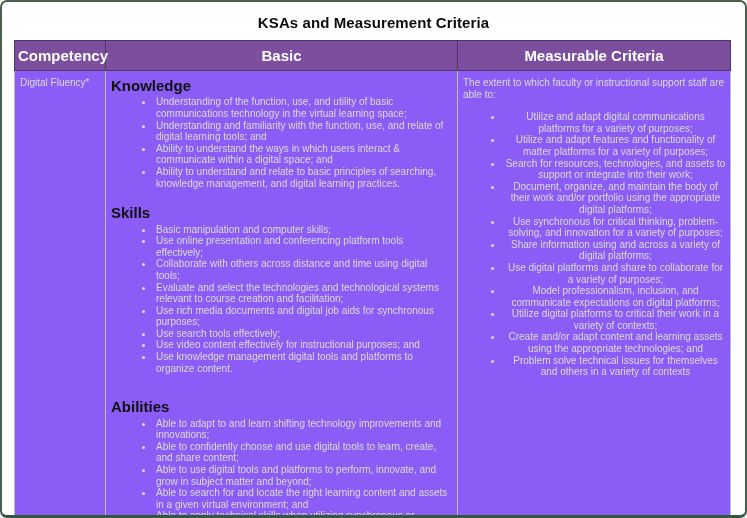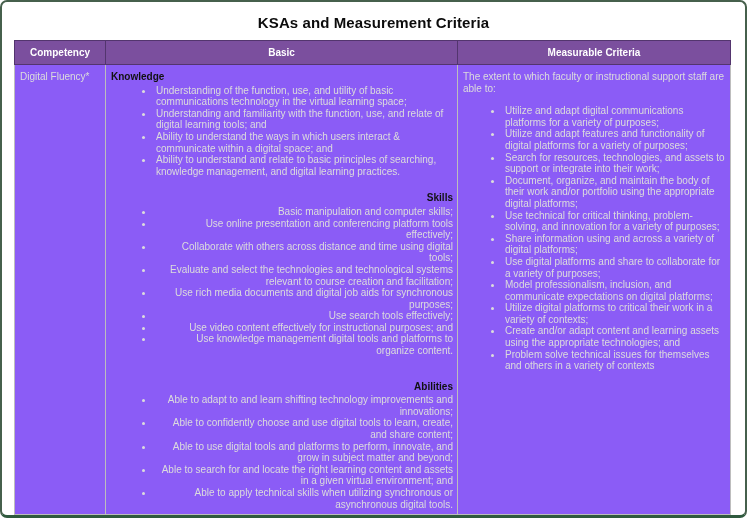--- a/index.html
+++ b/index.html
@@ -41,57 +41,57 @@
     table-layout:fixed;
     margin-left:12px;
     width:716px;
   }
   col.c1{width:91px;}
   col.c2{width:352px;}
   col.c3{width:273px;}
   .ksa-table th{
     background:var(--header-bg);
     color:var(--header-text);
-    font-size:10px;
+    font-size:15px;
     font-weight:bold;
     padding:6px 3px;
     border:1px solid var(--header-border);
     text-align:center;
   }
   .ksa-table td{
     border:1px solid var(--grid-border);
     vertical-align:top;
     font-size:10px;
     line-height:1.16;
     height:420px;
     padding:6px 4px 4px 5px;
     box-sizing:border-box;
     background:#8b5cf6;
   }
   .competency-cell{color:var(--faded);}
   .section .heading{
     font-weight:bold;
     color:var(--heading-text);
-    font-size:10px;
+    font-size:15px;
   }
-  .section + .section{margin-top:15px;text-align:right;}
+  .section + .section{margin-top:15px;}
   .section:nth-of-type(3){margin-top:24px;}
   ul.bullets{
     margin:2px 0 0 0;
     padding-left:43px;
     color:var(--faded);
     list-style:disc;
   }
   ul.bullets li{margin:0;padding-left:2px;}
   ul.bullets li::marker{color:var(--faded);font-size:9px;}
   .criteria-cell .intro{
     margin:0 0 11px 0;
     color:var(--faded);
   }
-  .criteria-cell ul.bullets{padding-left:40px;}
+  .criteria-cell ul.bullets{padding-left:40px;text-align:center;}
 </style>
 </head>
 <body>
 
 <div class="frame">
   <h1 class="page-title">KSAs and Measurement Criteria</h1>
 
   <table class="ksa-table">
     <colgroup>
         <col class="c1">
@@ -141,24 +141,24 @@
                 <li>Able to use digital tools and platforms to perform, innovate, and grow in subject matter and beyond;</li>
                 <li>Able to search for and locate the right learning content and assets in a given virtual environment; and</li>
                 <li>Able to apply technical skills when utilizing synchronous or asynchronous digital tools.</li>
               </ul>
             </div>
           </td>
         <td class="criteria-cell">
           <p class="intro">The extent to which faculty or instructional support staff are able to:</p>
           <ul class="bullets" id="criteria-list">
               <li>Utilize and adapt digital communications platforms for a variety of purposes;</li>
-              <li>Utilize and adapt features and functionality of digital platforms for a variety of purposes;</li>
+              <li>Utilize and adapt features and functionality of matter platforms for a variety of purposes;</li>
               <li>Search for resources, technologies, and assets to support or integrate into their work;</li>
               <li>Document, organize, and maintain the body of their work and/or portfolio using the appropriate digital platforms;</li>
-              <li>Use technical for critical thinking, problem-solving, and innovation for a variety of purposes;</li>
+              <li>Use synchronous for critical thinking, problem-solving, and innovation for a variety of purposes;</li>
               <li>Share information using and across a variety of digital platforms;</li>
               <li>Use digital platforms and share to collaborate for a variety of purposes;</li>
               <li>Model professionalism, inclusion, and communicate expectations on digital platforms;</li>
               <li>Utilize digital platforms to critical their work in a variety of contexts;</li>
               <li>Create and/or adapt content and learning assets using the appropriate technologies; and</li>
               <li>Problem solve technical issues for themselves and others in a variety of contexts</li>
             </ul>
         </td>
       </tr>
     </tbody>

